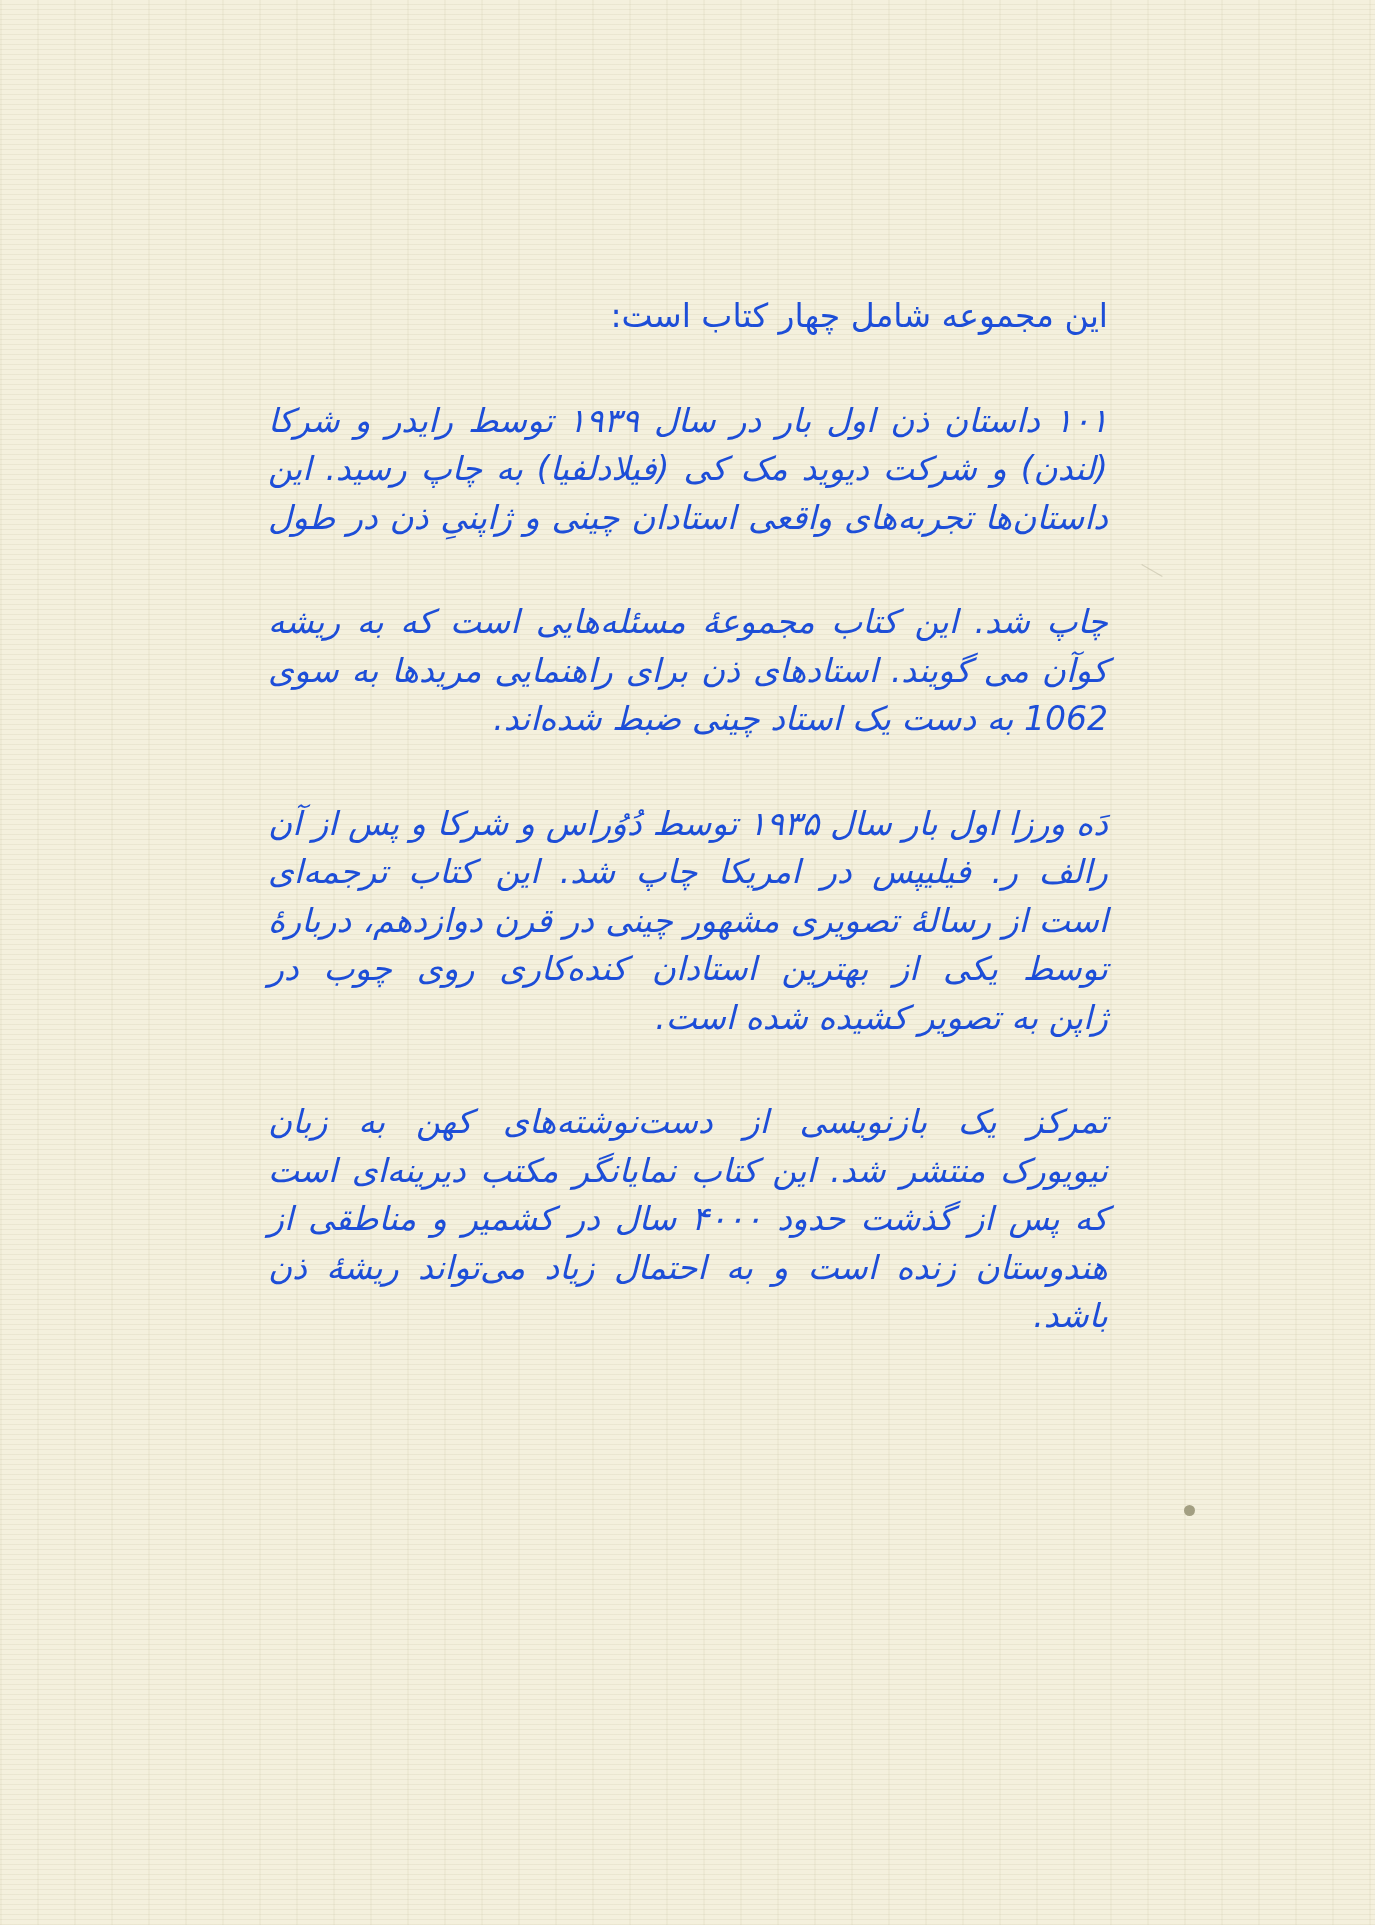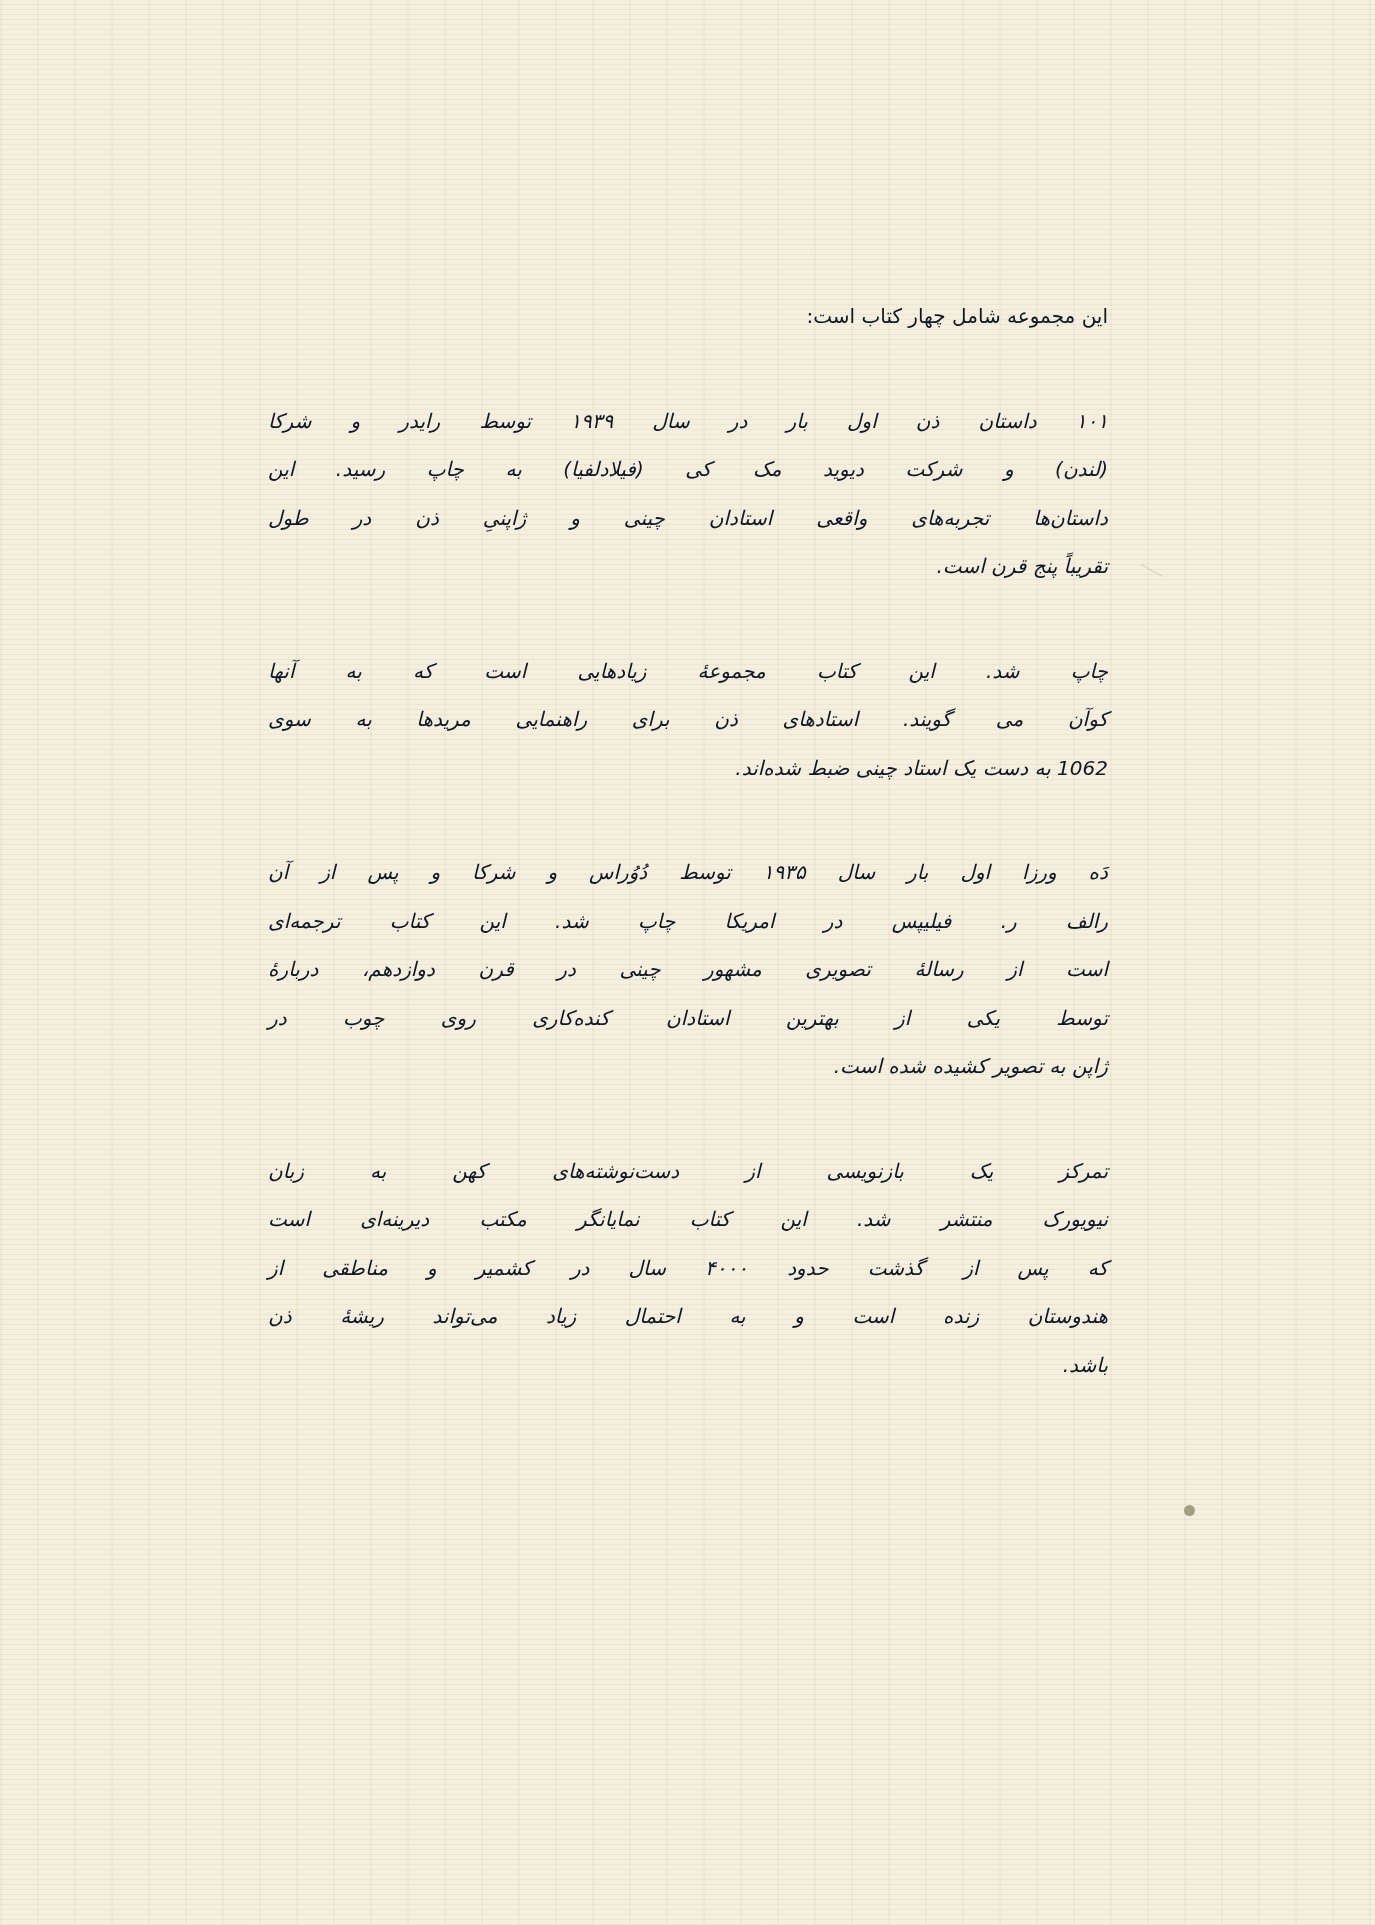--- a/index.html
+++ b/index.html
@@ -23,23 +23,23 @@
     }
     .text-block {
       position: absolute;
       left: 268px;
       top: 292px;
       width: 840px;
       direction: rtl;
       text-align: justify;
       text-align-last: right;
       font-family: "DejaVu Sans", sans-serif;
-      font-size: 20px;
+      font-size: 33px;
       line-height: 48.5px;
-      color: #0f172a;
+      color: #1d4ed8;
     }
     .intro {
       margin: 0 0 56px 0;
       text-align: right;
     }
     .para {
       margin: 0 0 56px 0;
       font-style: italic;
     }
     .para:last-child { margin-bottom: 0; }
@@ -77,25 +77,24 @@
 <div class="cover">
   <div class="crease"></div>
 
   <div class="text-block">
     <p class="intro">این مجموعه شامل چهار کتاب است:</p>
 
     <div class="para">
       <span class="line">۱۰۱ داستان ذن اول بار در سال ۱۹۳۹ توسط رایدر و شرکا</span>
       <span class="line">(لندن) و شرکت دیوید مک کی (فیلادلفیا) به چاپ رسید. این</span>
       <span class="line">داستان‌ها تجربه‌های واقعی استادان چینی و ژاپنیِ ذن در طول</span>
-      <span class="line last">تقریباً پنج قرن است.</span>
     </div>
 
     <div class="para">
-      <span class="line">چاپ شد. این کتاب مجموعهٔ زیاد‌هایی است که به آنها</span>
+      <span class="line">چاپ شد. این کتاب مجموعهٔ مسئله‌هایی است که به ریشه</span>
       <span class="line">کوآن می گویند. استادهای ذن برای راهنمایی مریدها به سوی</span>
       <span class="line last">1062 به دست یک استاد چینی ضبط شده‌اند.</span>
     </div>
 
     <div class="para">
       <span class="line">دَه ورزا اول بار سال ۱۹۳۵ توسط دُوُراس و شرکا و پس از آن</span>
       <span class="line">رالف ر. فیلیپس در امریکا چاپ شد. این کتاب ترجمه‌ای</span>
       <span class="line">است از رسالهٔ تصویری مشهور چینی در قرن دوازدهم، دربارهٔ</span>
       <span class="line">توسط یکی از بهترین استادان کنده‌کاری روی چوب در</span>
       <span class="line last">ژاپن به تصویر کشیده شده است.</span>

